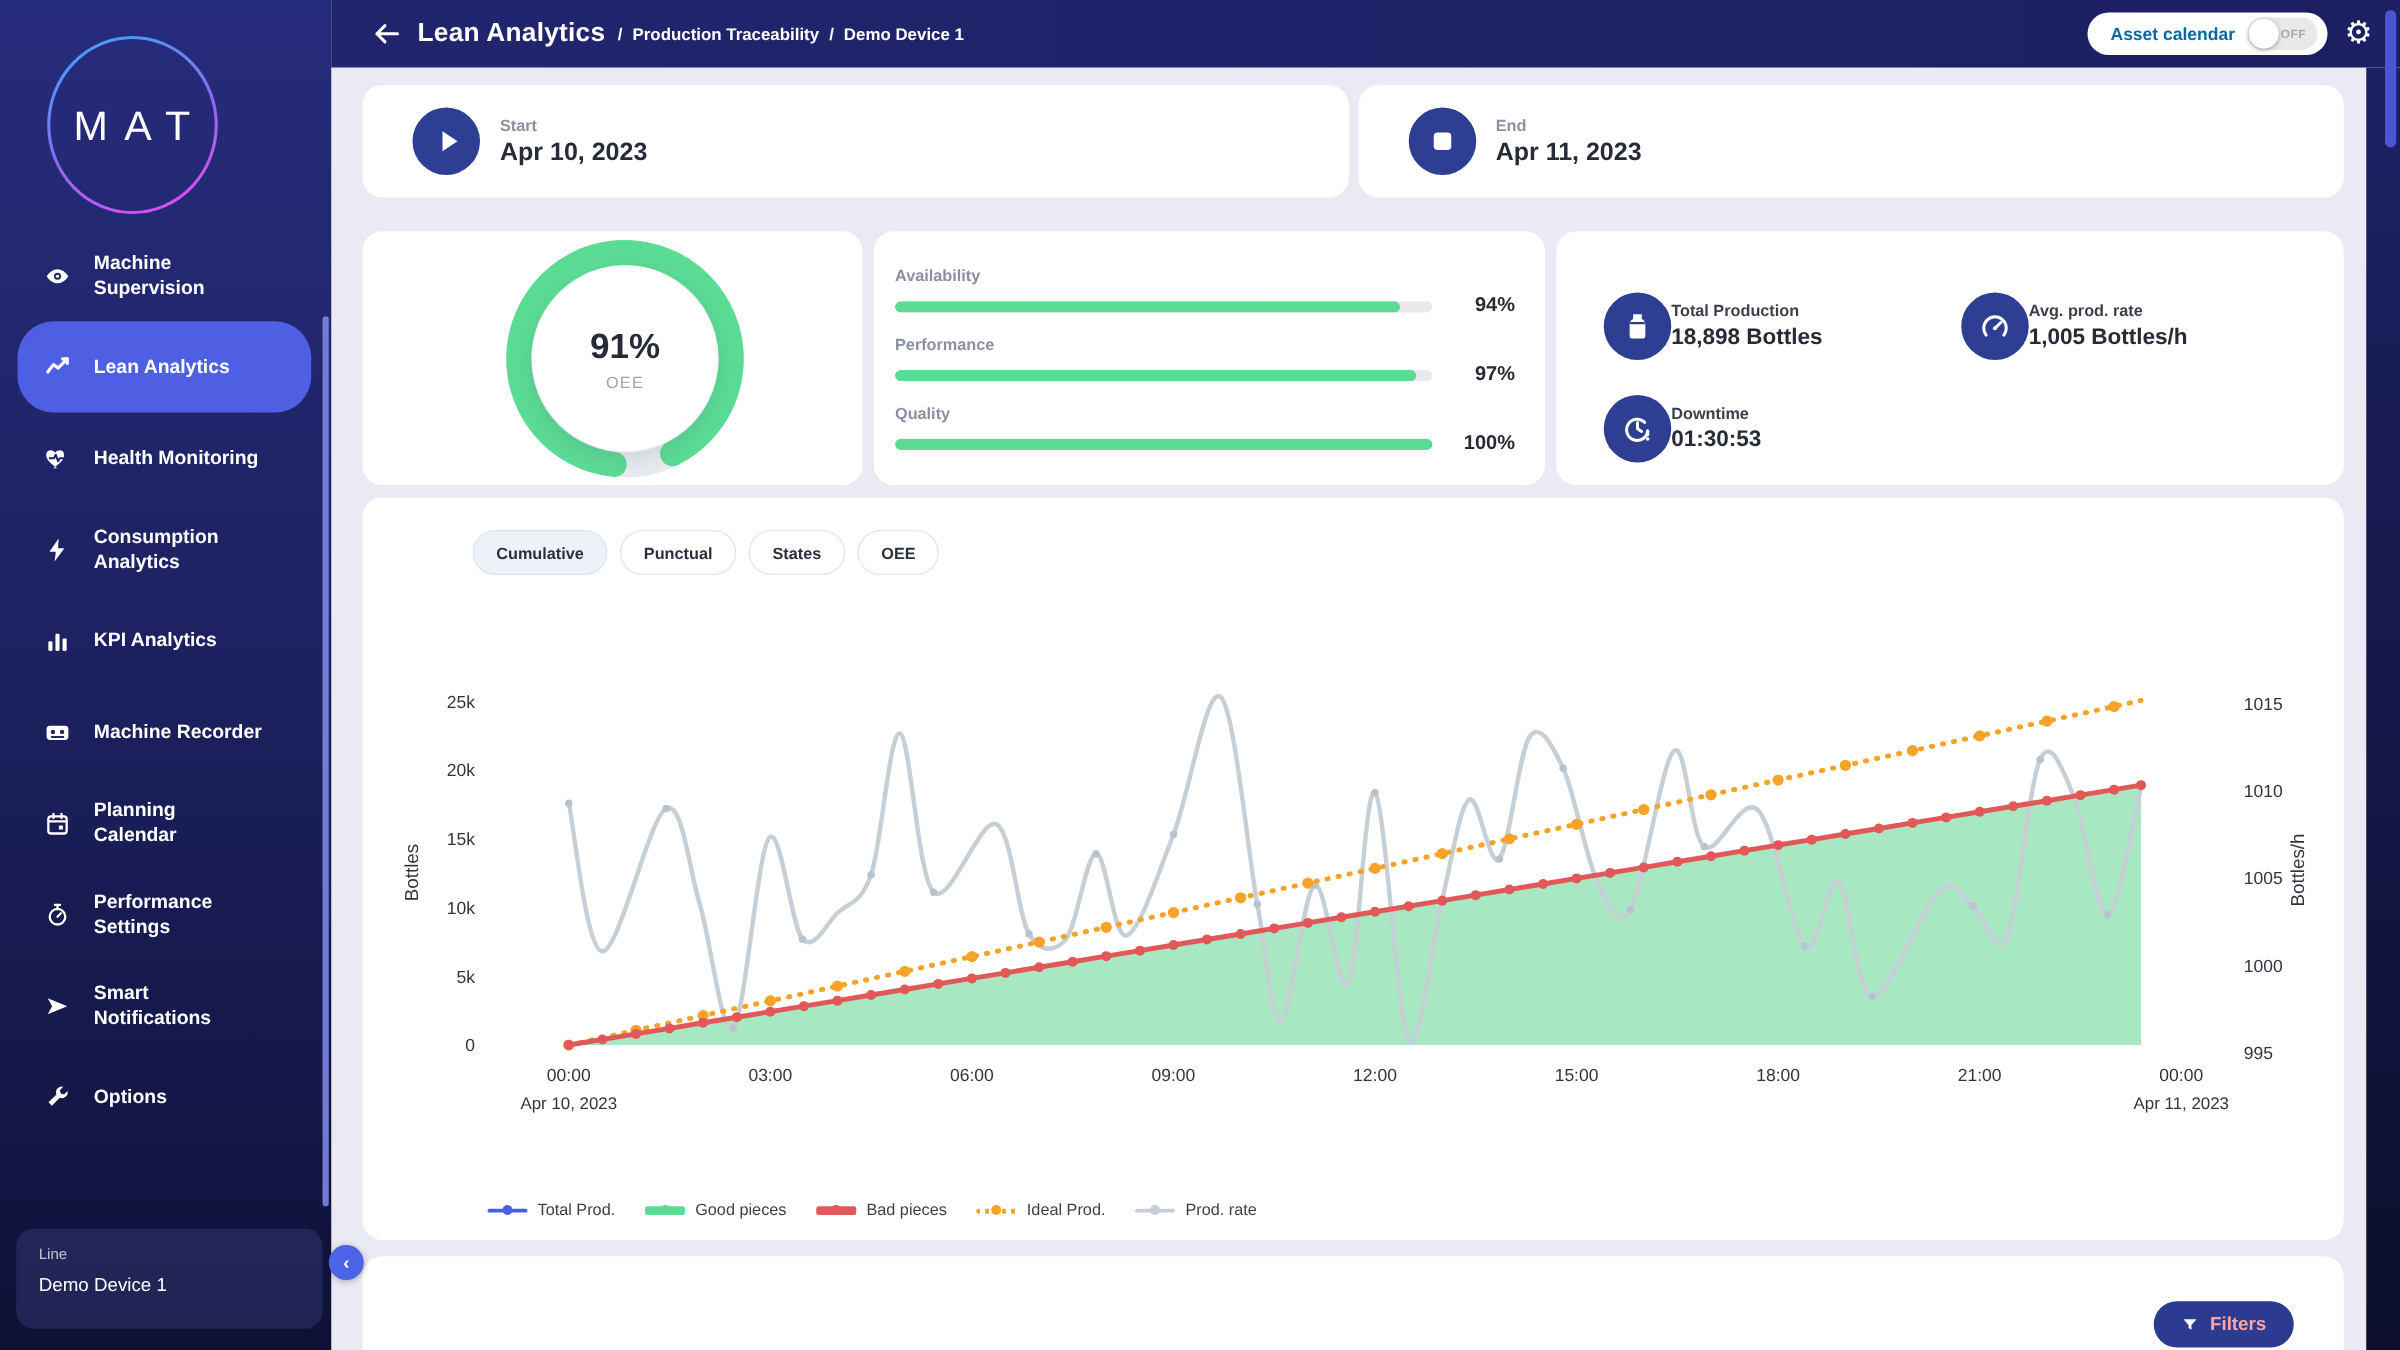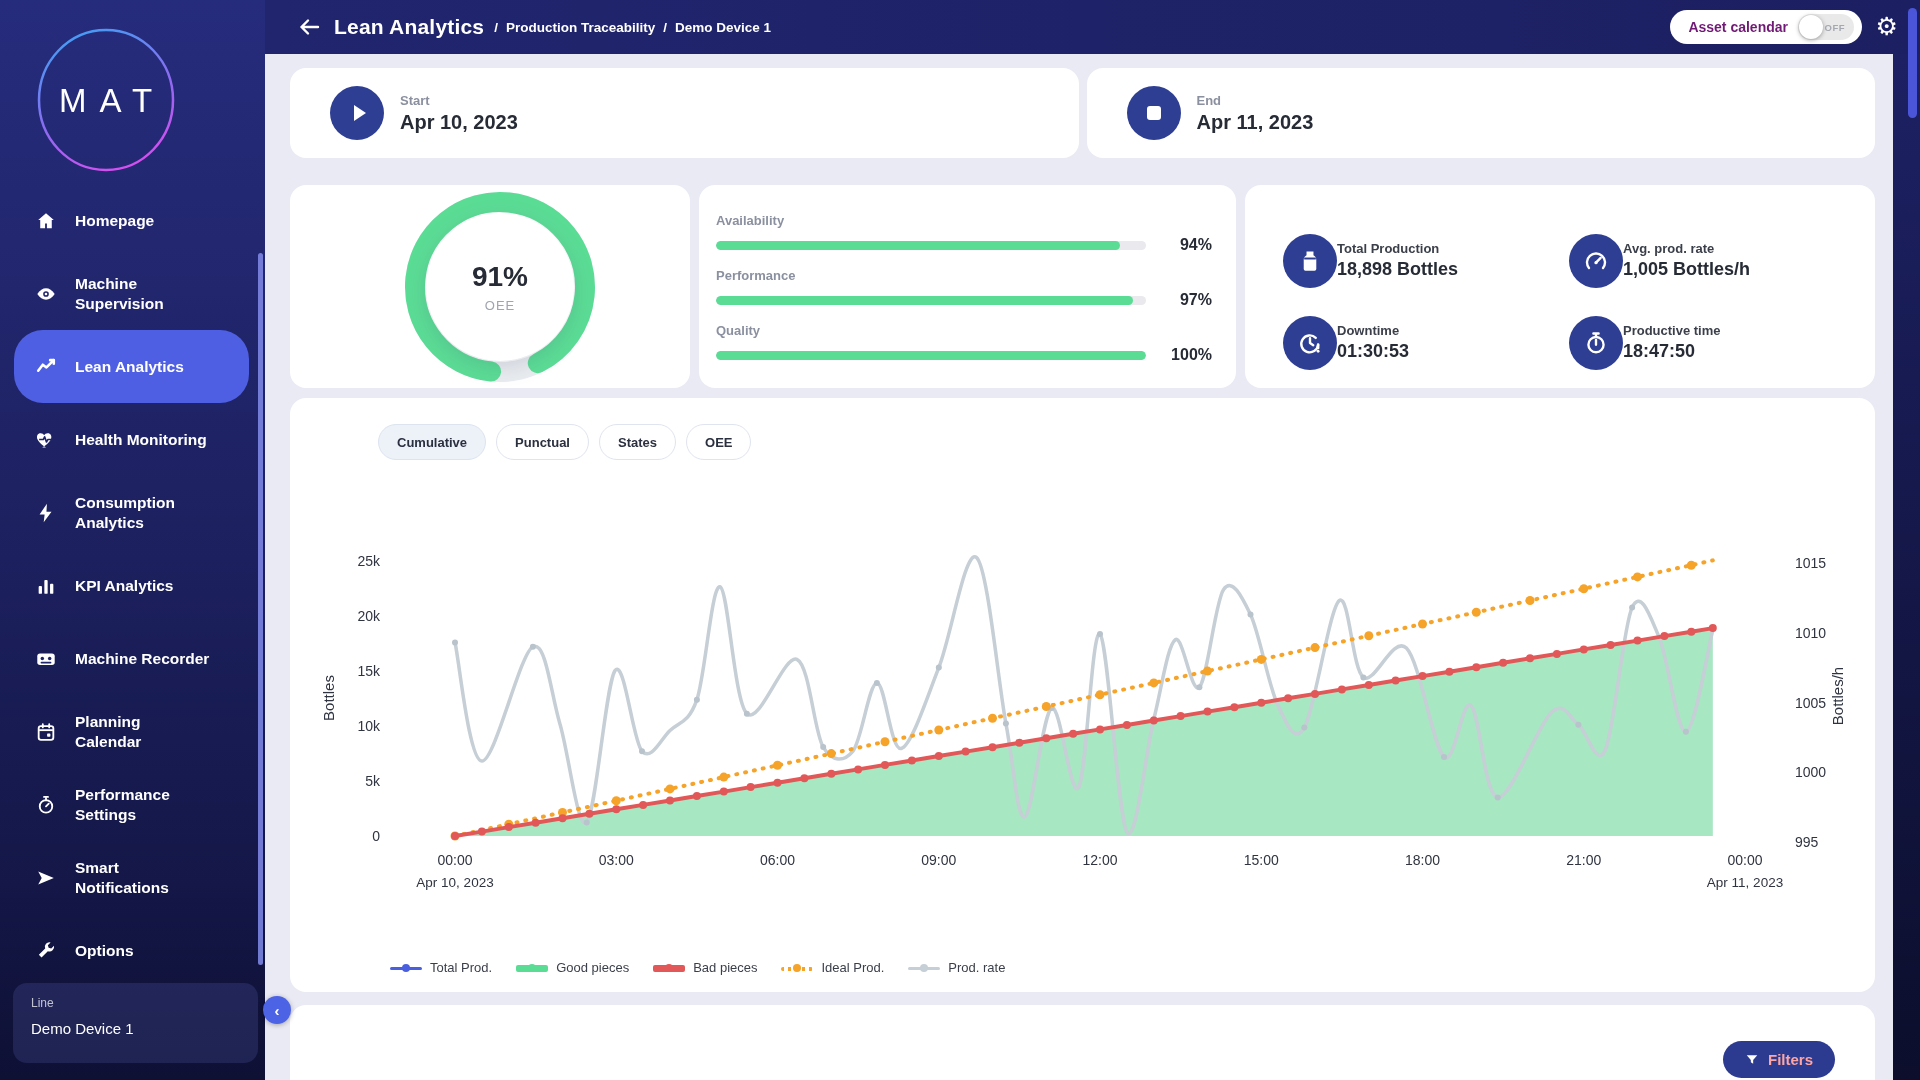--- a/index.html
+++ b/index.html
@@ -27,21 +27,21 @@
 
   
   .topbar { position:absolute; left:265px; top:0; width:1655px; height:54px;
     background:linear-gradient(90deg,#20256e,#1c2062); display:flex; align-items:center; z-index:4; color:#fff; }
   .back-arrow { margin-left:32px; width:24px; height:24px; cursor:pointer; }
   .page-title { margin-left:13px; font-size:21px; font-weight:800; letter-spacing:.2px; }
   .breadcrumb { display:flex; align-items:center; margin-left:10px; gap:8px; font-size:13.5px; font-weight:bold; }
   .crumb { cursor:pointer; }
   .asset-pill { position:absolute; right:58px; top:10px; height:34px; background:#fff; border-radius:17px;
     display:flex; align-items:center; padding:0 8px 0 18px; gap:10px; }
-  .asset-pill .ap-label { font-size:14px; font-weight:600; color:#701a75; }
+  .asset-pill .ap-label { font-size:14px; font-weight:600; color:#0369a1; }
   .toggle { position:relative; width:56px; height:26px; background:#e9e9ea; border-radius:13px; cursor:pointer; }
   .toggle .knob { position:absolute; left:1px; top:1px; width:24px; height:24px; border-radius:50%; background:#fff;
     box-shadow:0 1px 4px rgba(0,0,0,.35); }
   .toggle .state { position:absolute; right:9px; top:8px; font-size:9.5px; font-weight:bold; color:#a5a8b0; letter-spacing:.5px; }
   .gear { position:absolute; right:22px; top:11px; font-size:25px; color:#fff; cursor:pointer; line-height:1.2; }
 
   
   .right-strip { position:absolute; right:0; top:54px; width:27px; height:1026px;
     background:linear-gradient(180deg,#1d2164,#0c0e2c); z-index:3; }
   .page-scroll-thumb { position:absolute; right:3px; top:8px; width:9px; height:110px; background:#4b55d8; border-radius:5px; z-index:6; }
@@ -108,28 +108,20 @@
             <stop offset="0" stop-color="#41a0f5"></stop>
               <stop offset="0.55" stop-color="#8a6cf0"></stop>
               <stop offset="1" stop-color="#d44ff0"></stop>
           </linearGradient>
         </defs>
         <ellipse cx="106" cy="74" rx="67" ry="70" fill="none" stroke="url(#lg-logo)" stroke-width="2.5"></ellipse>
         <text x="112" y="86" text-anchor="middle" fill="#ffffff" font-size="33" letter-spacing="13" font-family="Liberation Sans, sans-serif">MAT</text>
       </svg>
     </div>
     <nav class="nav" id="nav">
-        <div class="nav-item">
-          <span class="nav-icon">
-            <svg viewBox="0 0 24 24">
-              <path d="M12 3.5 3.5 11h2.2v9h5.3v-5.2h2v5.2h5.3v-9h2.2z" fill="#fff"></path>
-            </svg>
-          </span>
-          <span class="nav-label">Homepage</span>
-        </div>
         <div class="nav-item">
           <span class="nav-icon">
             <svg viewBox="0 0 24 24">
               <path d="M2.5 12c2.8-4.2 6-6.2 9.5-6.2s6.7 2 9.5 6.2c-2.8 4.2-6 6.2-9.5 6.2S5.3 16.2 2.5 12z" fill="#fff"></path>
               <circle cx="12" cy="12" r="3.1" fill="#20256b"></circle>
               <circle cx="12" cy="12" r="1.4" fill="#fff"></circle>
             </svg>
           </span>
           <span class="nav-label">Machine
 Supervision</span>
@@ -359,32 +351,20 @@
               <span style="width:26px;height:26px;display:block;"><svg viewBox="0 0 24 24">
                   <path d="M19.5 13.8a7.8 7.8 0 1 1-2.2-6.5" fill="none" stroke="#fff" stroke-width="2.2" stroke-linecap="round"></path>
                   <path d="M12 7.5V12l3 2" fill="none" stroke="#fff" stroke-width="2.2" stroke-linecap="round" stroke-linejoin="round"></path>
                   <path d="M19.5 13.5v3" stroke="#fff" stroke-width="2.4" stroke-linecap="round"></path>
                   <circle cx="19.5" cy="19.6" r="1.3" fill="#fff"></circle>
                 </svg></span>
             </div>
             <div>
               <div class="m-label">Downtime</div>
               <div class="m-value">01:30:53</div>
-            </div>
-          </div>
-          <div class="metric">
-            <div class="icon-circle">
-              <span style="width:26px;height:26px;display:block;"><svg viewBox="0 0 24 24">
-                  <circle cx="12" cy="13.5" r="7" fill="none" stroke="#fff" stroke-width="2.2"></circle>
-                  <path d="M12 13.5V9.2M12 6.2V4M9.6 3.2h4.8" stroke="#fff" stroke-width="2.2" stroke-linecap="round" fill="none"></path>
-                </svg></span>
-            </div>
-            <div>
-              <div class="m-label">Productive time</div>
-              <div class="m-value">18:47:50</div>
             </div>
           </div>
         </div>
     </div>
 
     <div class="card chart-card">
       <div class="tabs" id="tabs">
           <button class="tab active">Cumulative</button>
           <button class="tab">Punctual</button>
           <button class="tab">States</button>

